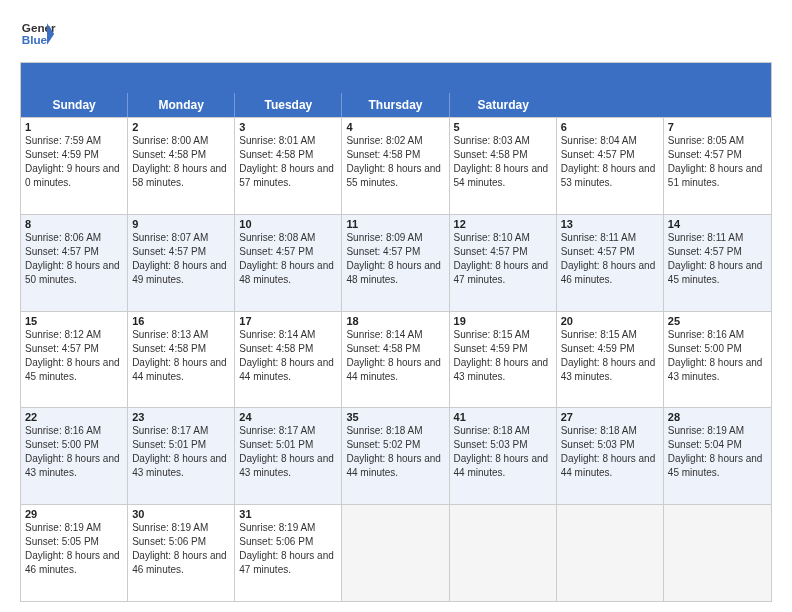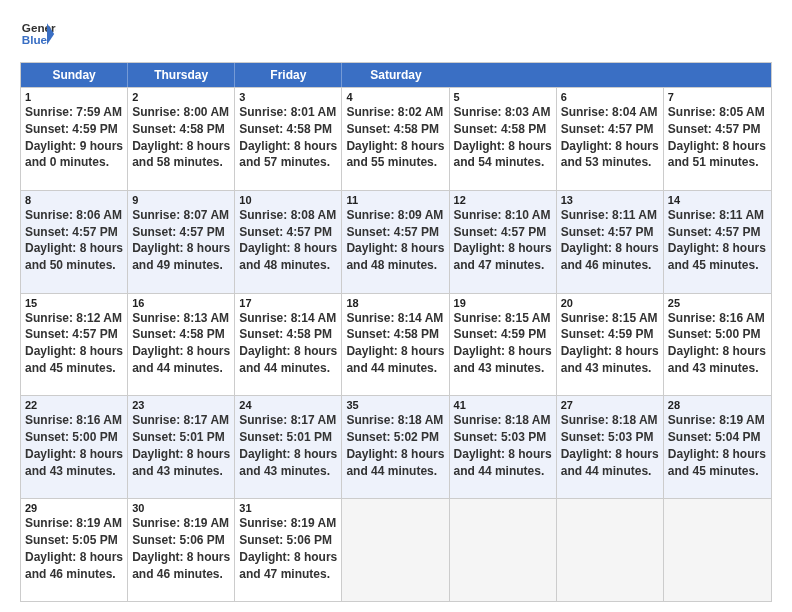--- a/index.html
+++ b/index.html
@@ -57,20 +57,21 @@
       grid-template-columns: repeat(7, 1fr);
       background: #3a6fc4;
     }
     .cal-header-cell {
       color: #fff;
       font-size: 12px;
       font-weight: bold;
       text-align: center;
       padding: 5px 1px;
       border-right: 1px solid rgba(255,255,255,0.3);
+      margin-top: 30px;
     }
     .cal-header-cell:last-child { border-right: none; text-align: center; }
     .cal-body {
       flex: 1;
       display: flex;
       flex-direction: column;
     }
     .cal-row {
       display: grid;
       grid-template-columns: repeat(7, 1fr);
@@ -89,24 +90,23 @@
     .cal-cell.empty { background: #f5f5f5; }
     .cal-cell.alt-row { background: #eef2fb; }
     .day-num {
       font-size: 11px;
       font-weight: bold;
       color: #222;
       display: block;
       margin-bottom: 1px;
     }
     .day-detail {
-      font-size: 12px;
+      font-size: 10px;
       color: #333;
       line-height: 1.4;
-      font-weight: bold;
     }
   </style>
 </head>
 <body>
 
 <div class="page">
   <div class="header">
     <div class="logo">
       <svg class="logo-icon" viewBox="0 0 40 40">
         <text x="2" y="18" font-size="13" font-weight="bold" fill="#333" font-family="Arial">General</text>
@@ -116,22 +116,23 @@
     </div>
     <div class="title-section">
       <div class="main-title"></div>
       <div class="subtitle"></div>
     </div>
   </div>
 
   <div class="calendar">
     <div class="cal-header" id="cal-header">
         <div class="cal-header-cell">Sunday</div>
+        <div class="cal-header-cell">Monday</div>
+        <div class="cal-header-cell">Tuesday</div>
         <div class="cal-header-cell">Thursday</div>
-        <div class="cal-header-cell">Friday</div>
         <div class="cal-header-cell">Saturday</div>
       </div>
     <div class="cal-body" id="cal-body">
         <div class="cal-row">
           <div class="cal-cell">
             <span class="day-num">1</span>
             <div class="day-detail">Sunrise: 7:59 AM<br>Sunset: 4:59 PM<br>Daylight: 9 hours and 0 minutes.</div>
           </div>
           <div class="cal-cell">
             <span class="day-num">2</span>

